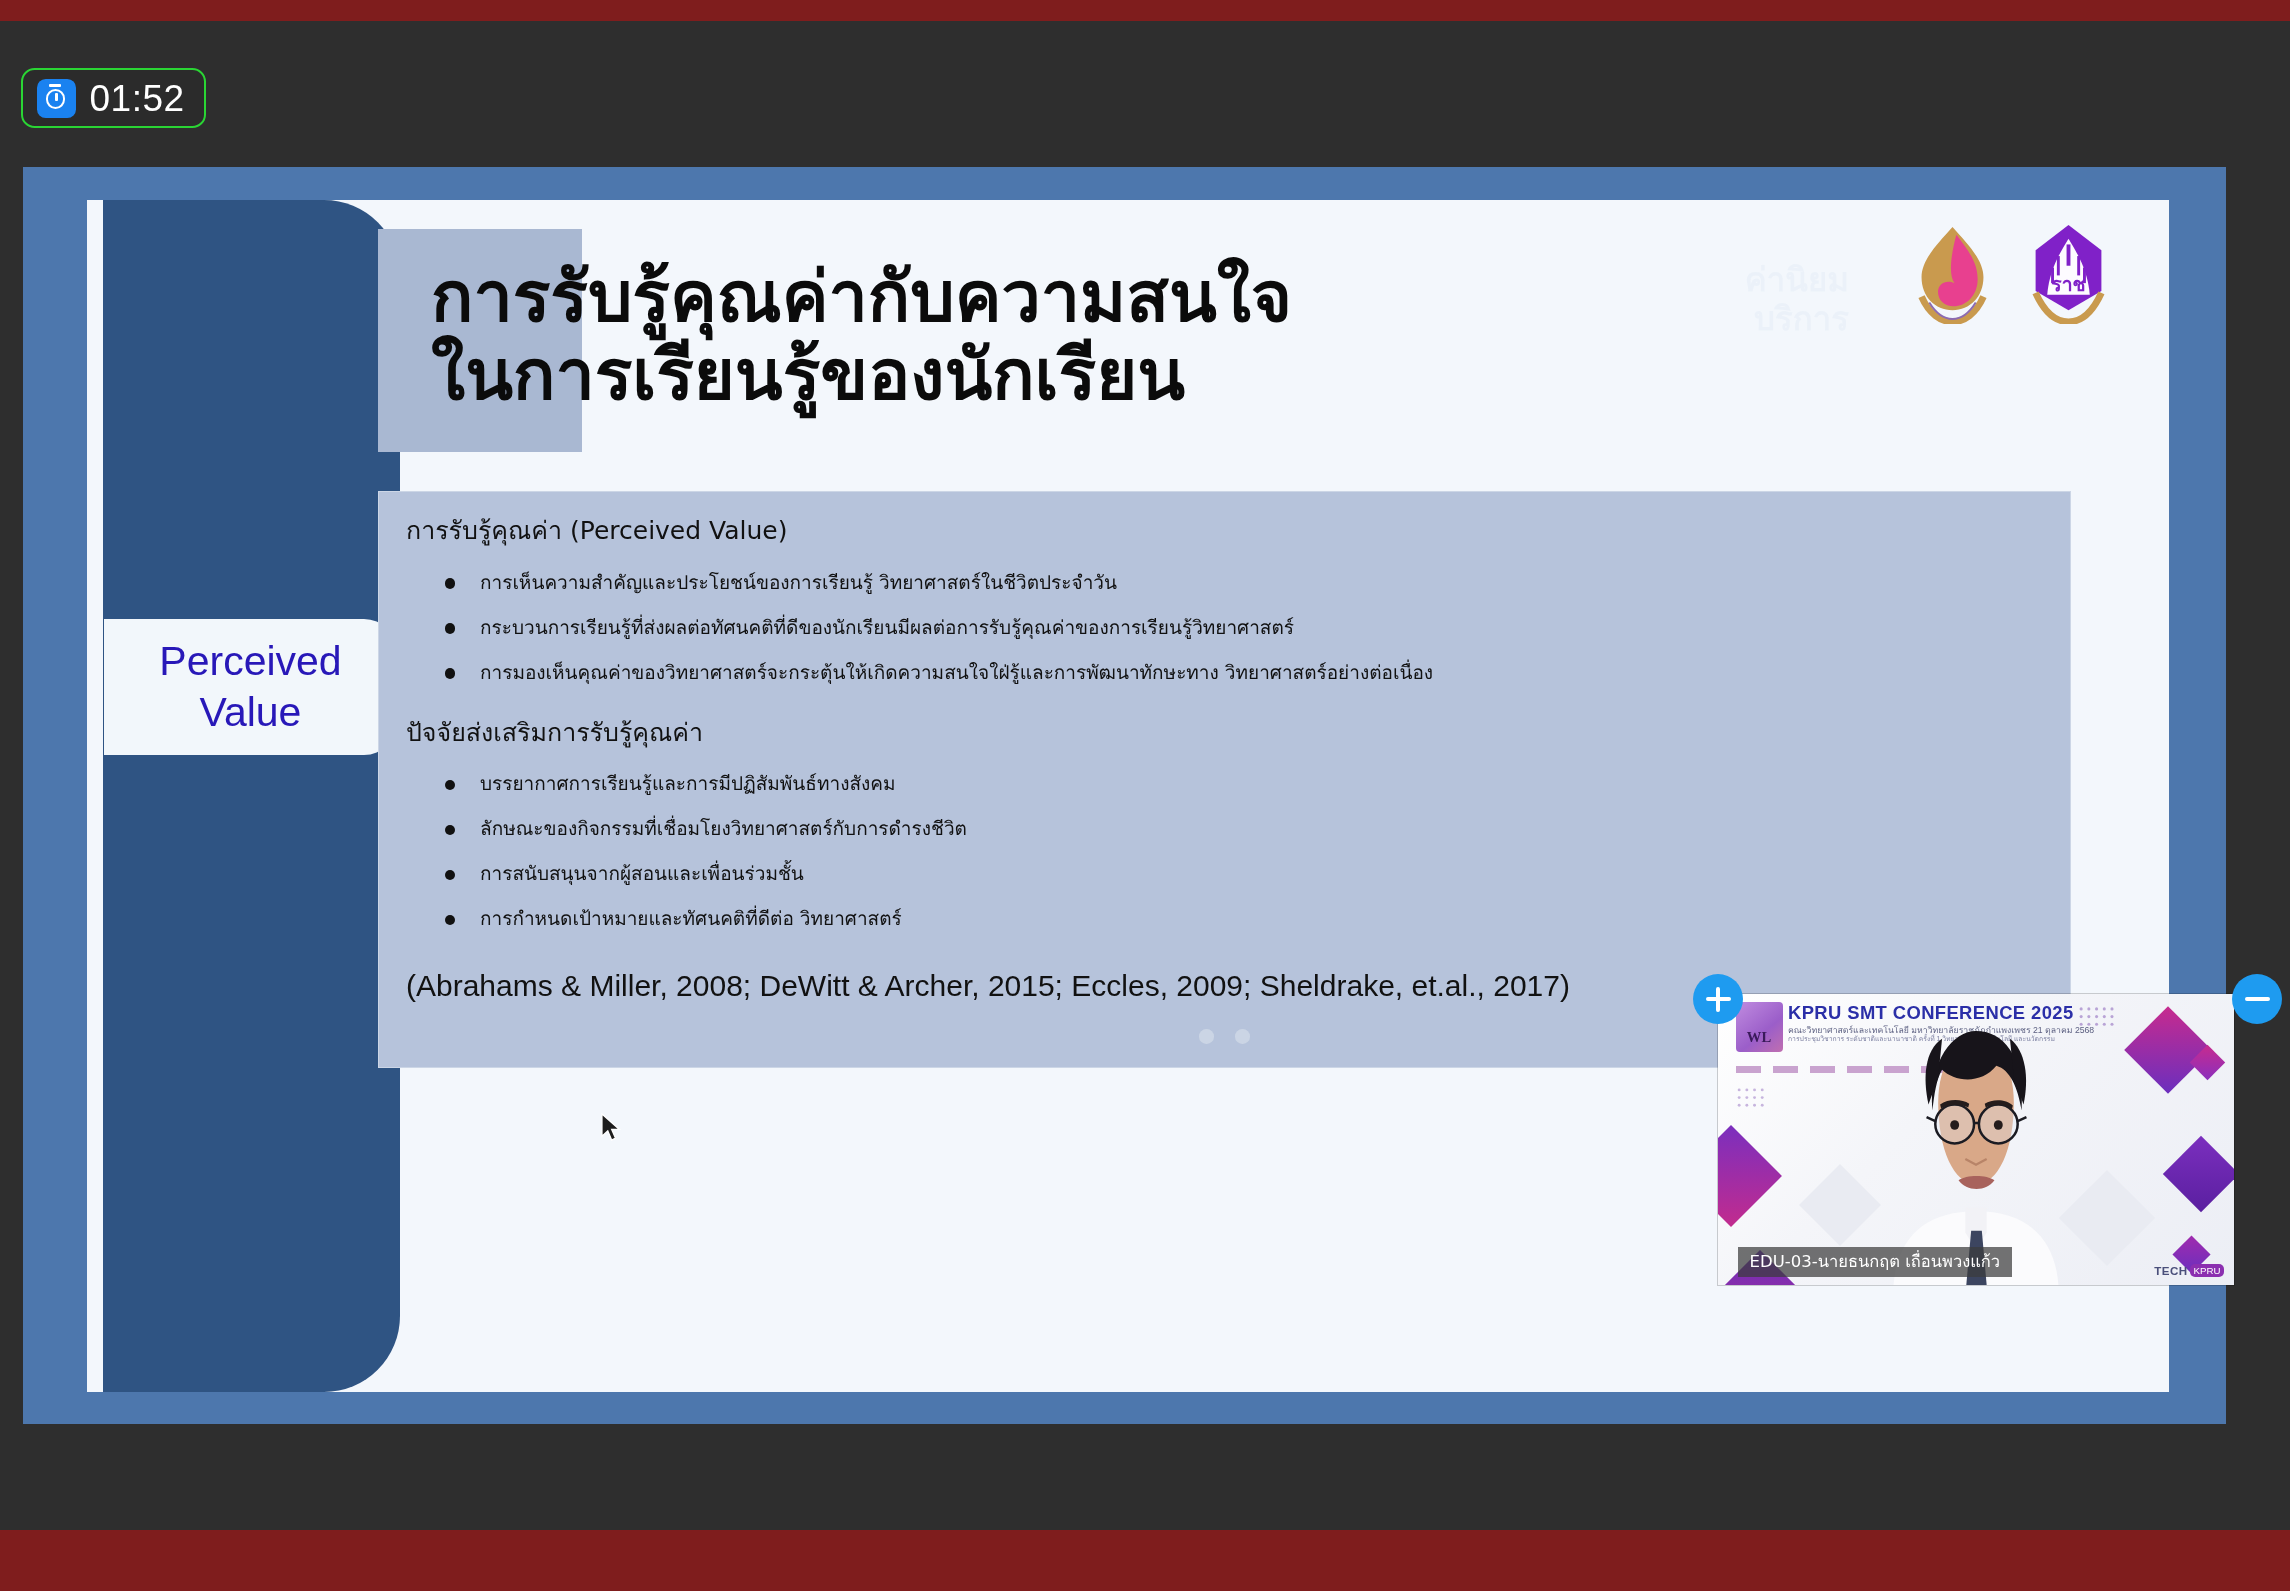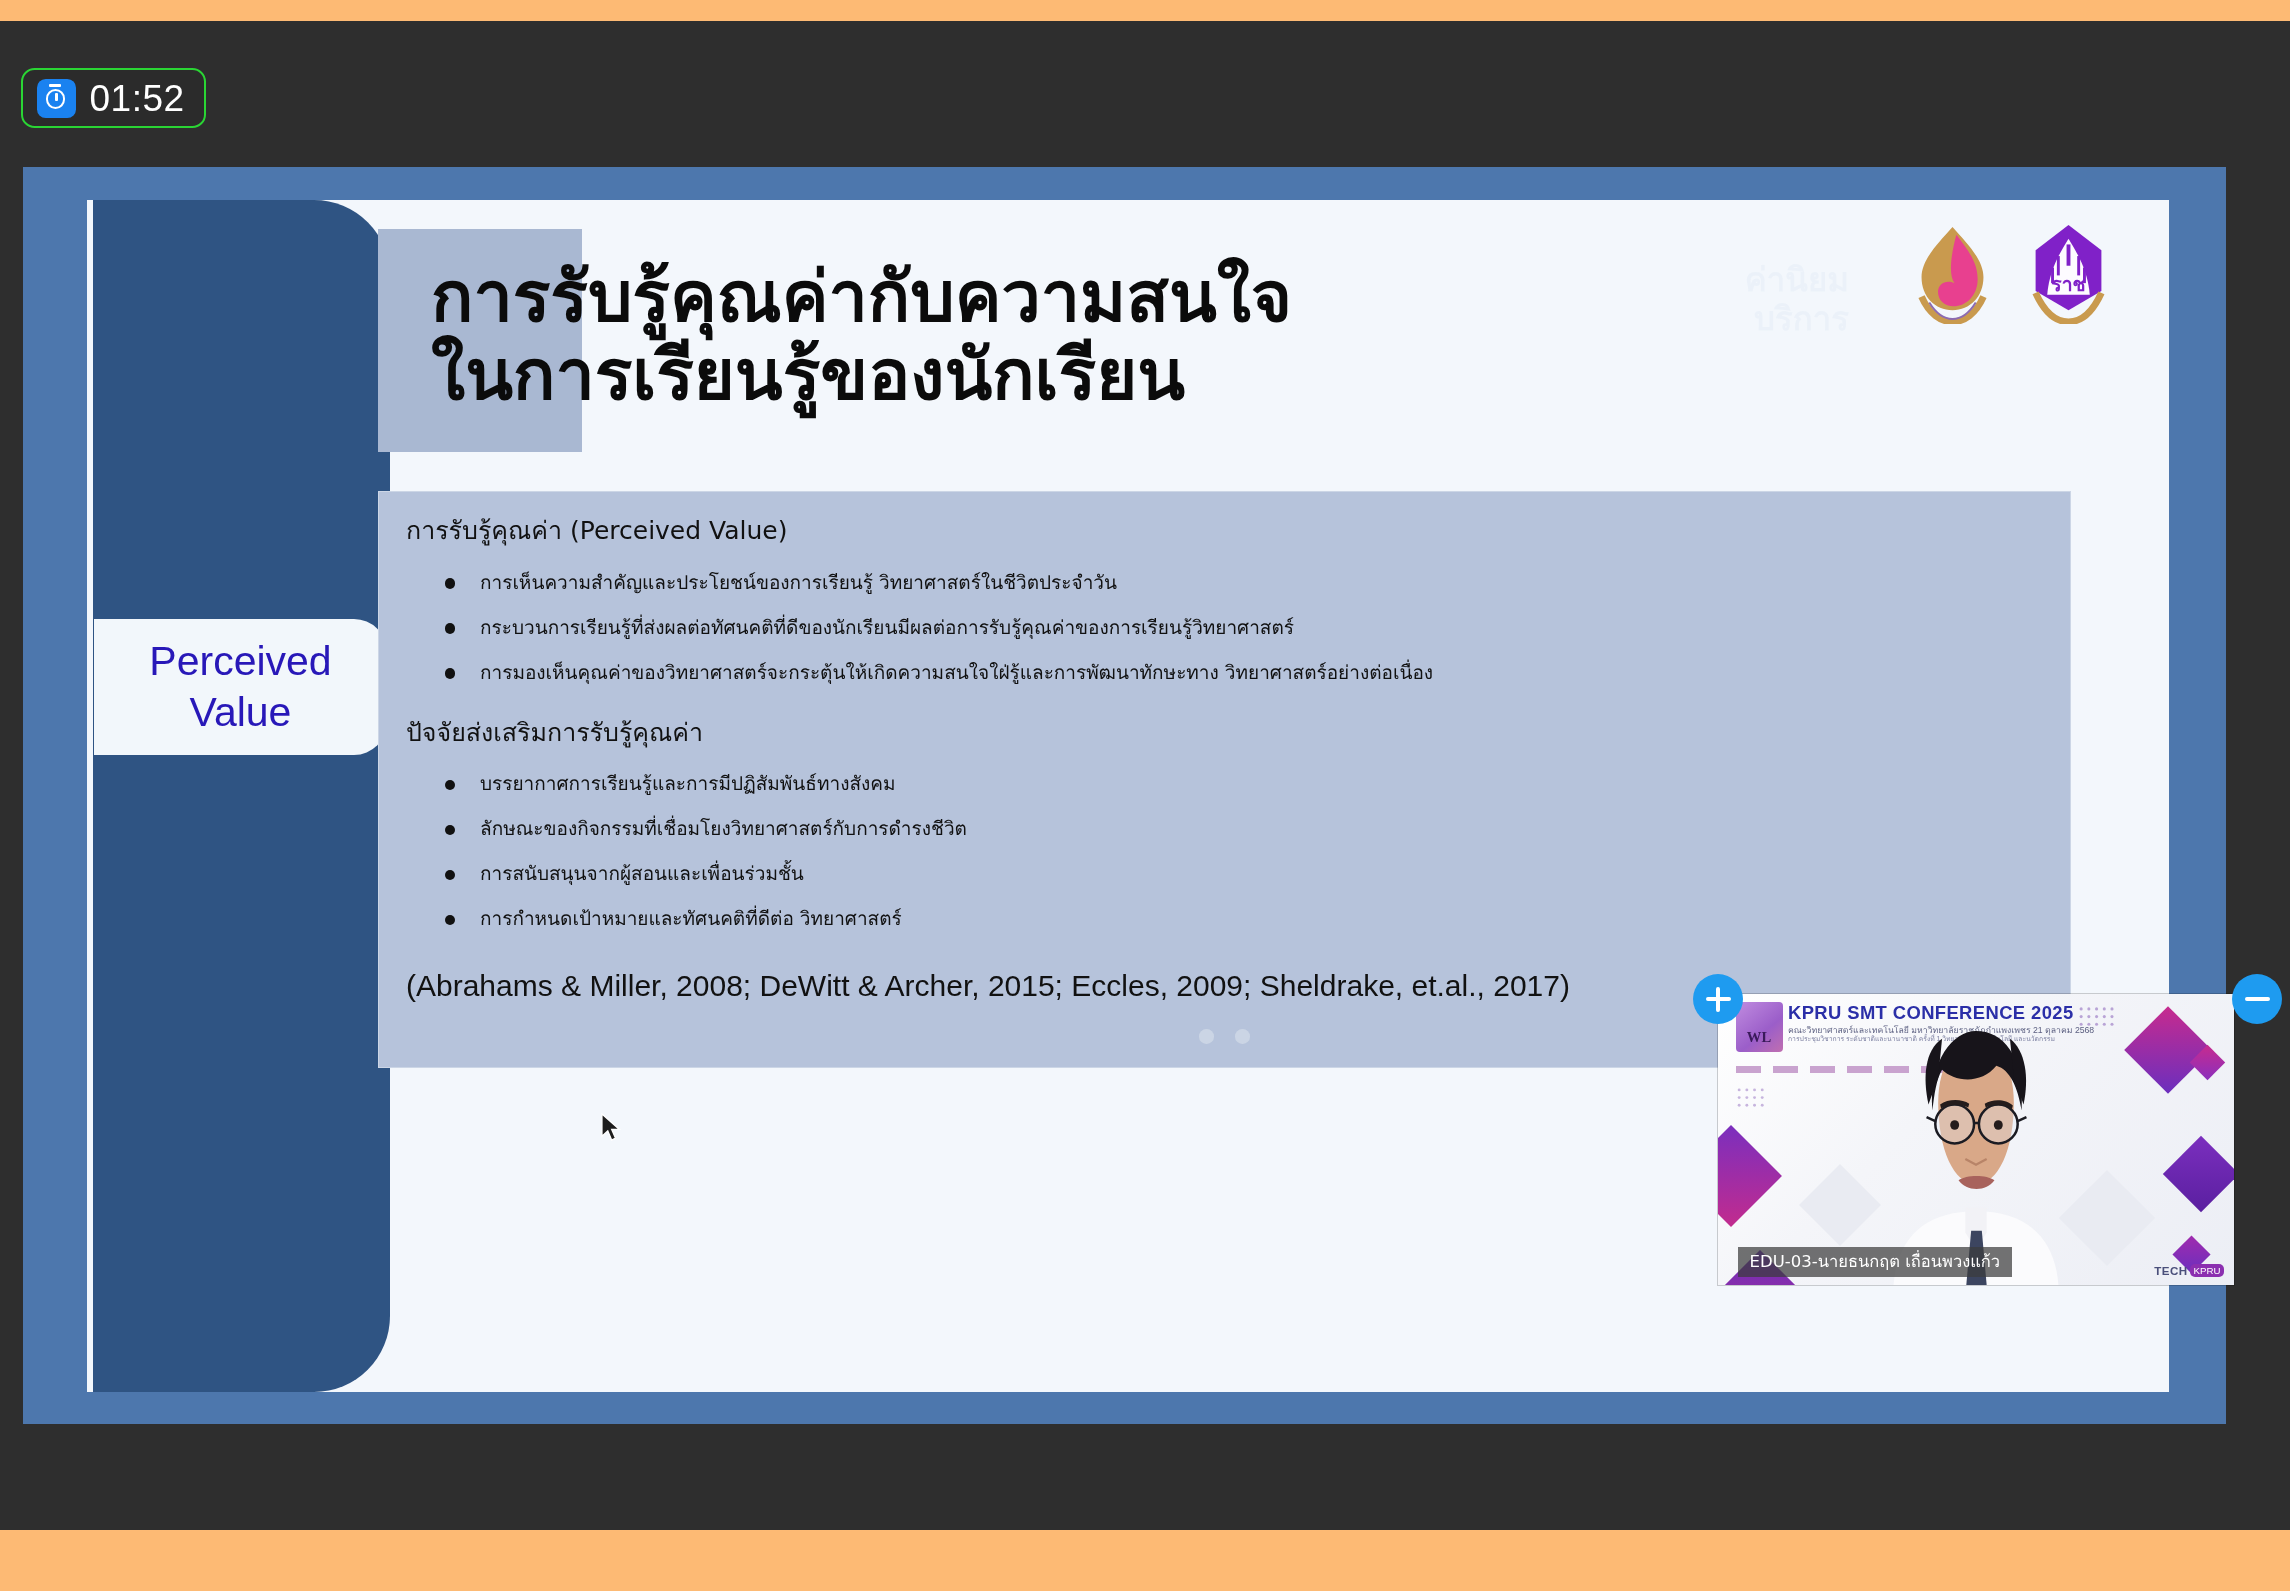--- a/index.html
+++ b/index.html
@@ -1,38 +1,38 @@
 <!DOCTYPE html>
 <html><head>
 <meta charset="utf-8">
 <style>
   html,body{margin:0;padding:0;background:#000;}
   body{width:2290px;height:1591px;overflow:hidden;font-family:"Liberation Sans","DejaVu Sans",sans-serif;}
 
   
-  #app-root{position:absolute;left:0;top:0;width:2290px;height:1591px;background:#fdba74;}
+  #app-root{position:absolute;left:0;top:0;width:2290px;height:1591px;background:#7f1d1d;}
   #app-chrome{position:absolute;left:0;top:21.3px;width:2290px;height:1509px;background:#2e2e2e;}
 
   
   #timer-badge{position:absolute;left:21.3px;top:68px;display:flex;align-items:center;gap:13.6px;
       background:#2b2b2b;border:2.9px solid #2ad534;border-radius:13.6px;padding:8.7px 19.4px 8.7px 13.6px;z-index:60;}
   #timer-icon{width:39px;height:39px;border-radius:8.7px;background:#1a82f0;position:relative;flex:none;}
   #timer-icon::before{content:"";position:absolute;left:8.7px;top:10.7px;width:19.4px;height:19.4px;border:2.5px solid #fff;border-radius:50%;box-sizing:border-box;}
   #timer-icon::after{content:"";position:absolute;left:12.6px;top:4.9px;width:11.6px;height:3.9px;background:#fff;border-radius:1px;}
   #timer-hand{position:absolute;left:18.4px;top:14.6px;width:2.3px;height:7.8px;background:#fff;border-radius:1px;}
   #timer-text{color:#fff;font-size:37px;line-height:39px;letter-spacing:0.5px;font-family:"Liberation Sans",sans-serif;}
 
   
   #slide-stage{position:absolute;left:23px;top:167px;width:2203px;height:1257px;background:#4d77ad;overflow:hidden;}
 
   
   #slide-page{position:absolute;left:64px;top:33px;width:2082px;height:1192px;background:#f3f7fc;}
 
   
-  #slide-sidebar{position:absolute;left:6px;top:0px;width:297px;height:1192px;background:#2f5483;
+  #slide-sidebar{position:absolute;left:16px;top:0px;width:297px;height:1192px;background:#2f5483;
       border-top-right-radius:76px;border-bottom-right-radius:76px;border-top-left-radius:0;border-bottom-left-radius:0;}
 
   
   #pv-pill{position:absolute;left:1px;top:419px;width:293px;height:136px;background:#f2f7fb;
       border-top-right-radius:33px;border-bottom-right-radius:33px;display:flex;flex-direction:column;
       align-items:center;justify-content:center;gap:3.9px;}
   #pv-pill span{color:#2818b8;font-size:41px;line-height:47px;font-weight:400;}
 
   
   #title-block{position:absolute;left:291px;top:29px;width:204px;height:223px;background:#a9b8d2;}

